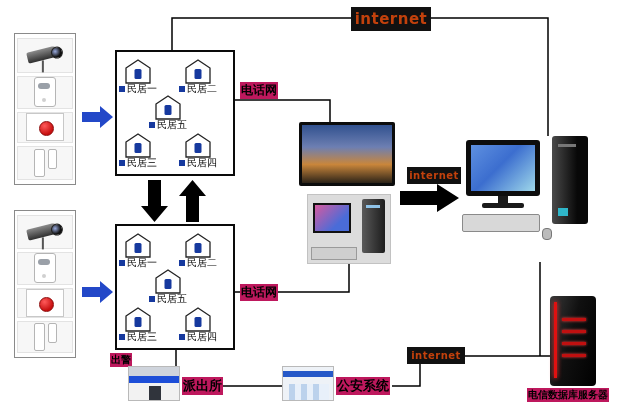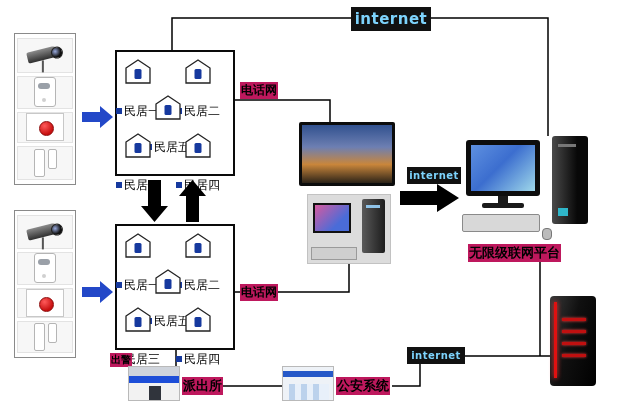--- a/index.html
+++ b/index.html
@@ -24,25 +24,25 @@
   .panic::after{content:"";position:absolute;left:50%;top:50%;width:13px;height:13px;margin:-6.5px 0 0 -6.5px;border-radius:50%;
             background:radial-gradient(circle at 35% 30%,#ff5a5a,#c60f0f 70%);border:1px solid #8e0b0b;}
   .magnet{display:flex;gap:3px;align-items:flex-start;padding:2px 0;}
   .magnet .bar-a{width:9px;height:26px;background:#fff;border:1px solid #b5b5b5;border-radius:2px;}
   .magnet .bar-b{width:7px;height:18px;background:#fff;border:1px solid #b5b5b5;border-radius:2px;}
 
   
   .house-box{position:absolute;width:120px;height:126px;background:#fff;border:2px solid #0a0a0a;box-sizing:border-box;}
   .house{position:absolute;width:36px;text-align:center;}
   .house svg{display:block;margin:0 auto;}
-  .house-label{display:flex;align-items:center;justify-content:center;gap:2px;font-size:12px;line-height:10px;white-space:nowrap;margin-top:22px;}
+  .house-label{display:flex;align-items:center;justify-content:center;gap:2px;font-size:10px;line-height:10px;white-space:nowrap;}
   .hb{width:6px;height:6px;background:#16399e;display:inline-block;flex:0 0 auto;}
 
   
-  .inet{position:absolute;background:#111;color:#7dd3fc;font-weight:bold;display:flex;align-items:center;justify-content:center;letter-spacing:.5px;}
+  .inet{position:absolute;background:#111;color:#c2410c;font-weight:bold;display:flex;align-items:center;justify-content:center;letter-spacing:.5px;}
   .inet.big{font-size:15px;}
   .inet.small{font-size:10px;}
   .lbl{position:absolute;font-weight:bold;white-space:nowrap;background:#be185d;padding:0 1px;}
 
   
   .monitor-photo{position:absolute;left:299px;top:122px;width:96px;height:64px;background:#0c0c0c;border-radius:2px;padding:3px;box-sizing:border-box;}
   .monitor-photo .scr{width:100%;height:100%;background:linear-gradient(180deg,#31518f 0%,#6d7fb2 38%,#c9863b 68%,#2c2318 100%);}
   .desktop-photo{position:absolute;left:307px;top:194px;width:84px;height:70px;background:#dcdcdc;border:1px solid #c2c2c2;box-sizing:border-box;}
   .dp-mon{position:absolute;left:5px;top:8px;width:38px;height:30px;background:#111;padding:2px;box-sizing:border-box;}
   .dp-mon .scr{width:100%;height:100%;background:linear-gradient(135deg,#d65aa0,#4a6cd8 70%);}
@@ -251,21 +251,21 @@
     </div>
   </div>
 
   <div class="inet big" style="left:351px;top:7px;width:80px;height:24px;">internet</div>
   <div class="inet small" style="left:407px;top:167px;width:54px;height:17px;">internet</div>
   <div class="inet small" style="left:407px;top:347px;width:58px;height:17px;">internet</div>
 
   <div class="lbl" style="left:240px;top:82px;font-size:12px;">电话网</div>
   <div class="lbl" style="left:240px;top:284px;font-size:12px;">电话网</div>
   <div class="lbl" style="left:110px;top:353px;font-size:10px;">出警</div>
-  <div class="lbl" style="left:468px;top:244px;font-size:13px;">无限级联网平台</div>
+  <div class="lbl" style="left:527px;top:388px;font-size:10px;">电信数据库服务器</div>
   <div class="lbl" style="left:182px;top:377px;font-size:13px;">派出所</div>
   <div class="lbl" style="left:336px;top:377px;font-size:13px;">公安系统</div>
 
   <div class="monitor-photo">
       <div class="scr"></div>
     </div>
   <div class="desktop-photo">
     <div class="dp-mon">
         <div class="scr"></div>
       </div>

